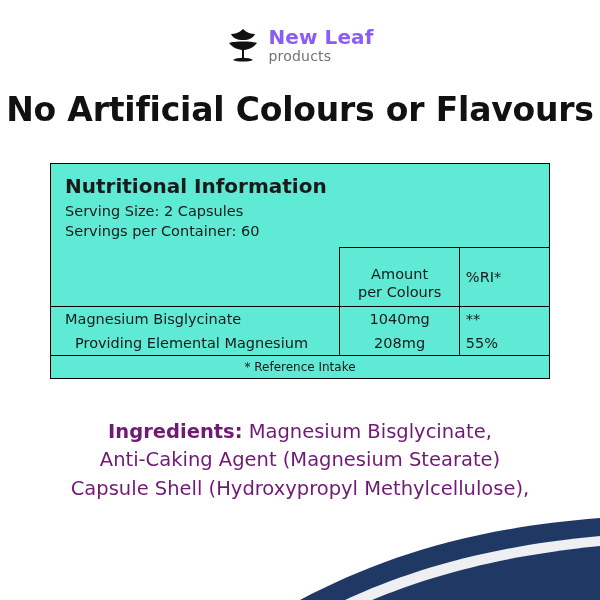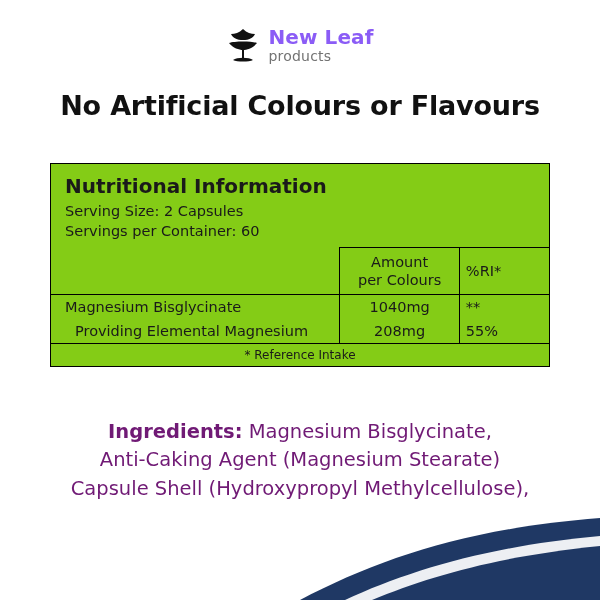--- a/index.html
+++ b/index.html
@@ -45,36 +45,36 @@
   .brand-line2 {
     font-size: 14px;
     color: #737373;
     letter-spacing: 0.2px;
     margin-top: 2px;
   }
 
   
   .headline {
     text-align: center;
-    font-size: 27px;
+    font-size: 33px;
     font-weight: bold;
     color: #111111;
     margin-top: 22px;
     letter-spacing: -0.2px;
   }
 
   
   .panel {
     position: absolute;
     left: 50px;
     top: 163px;
     width: 500px;
     border: 1px solid #000000;
     box-sizing: border-box;
-    background: #84cc16;
+    background: #5eead4;
   }
   .panel-title {
     font-size: 20px;
     font-weight: bold;
     padding: 10px 14px 4px 14px;
   }
   .serving-lines {
     padding: 0 14px 6px 14px;
     font-size: 14.5px;
     line-height: 1.35;
@@ -108,20 +108,21 @@
   table.nutri tr.head td {
     padding-top: 5px;
     padding-bottom: 5px;
   }
   td.head-blank {
     border-top: none !important;
     border-right: 1px solid #000000;
   }
   .amount-head {
     line-height: 1.25;
+    margin-top: 12px;
   }
   .indent {
     padding-left: 10px;
     display: inline-block;
   }
   .footnote-row td {
     border-top: 1px solid #000000;
     padding: 7px 14px;
     font-size: 12px;
     text-align: center;

